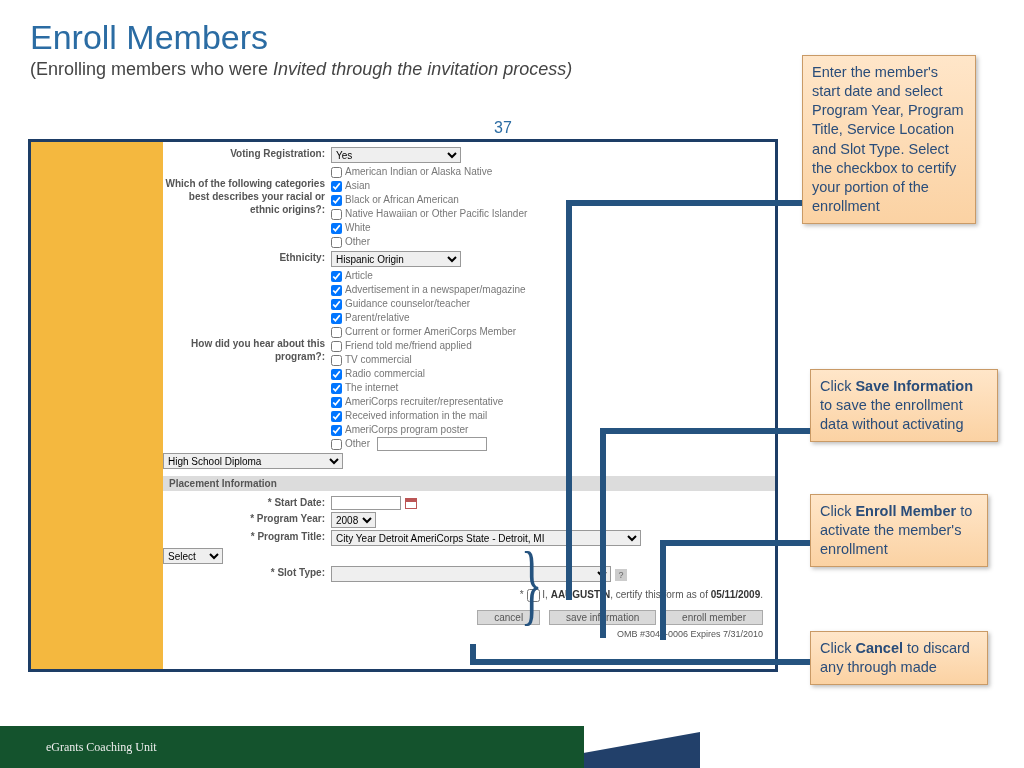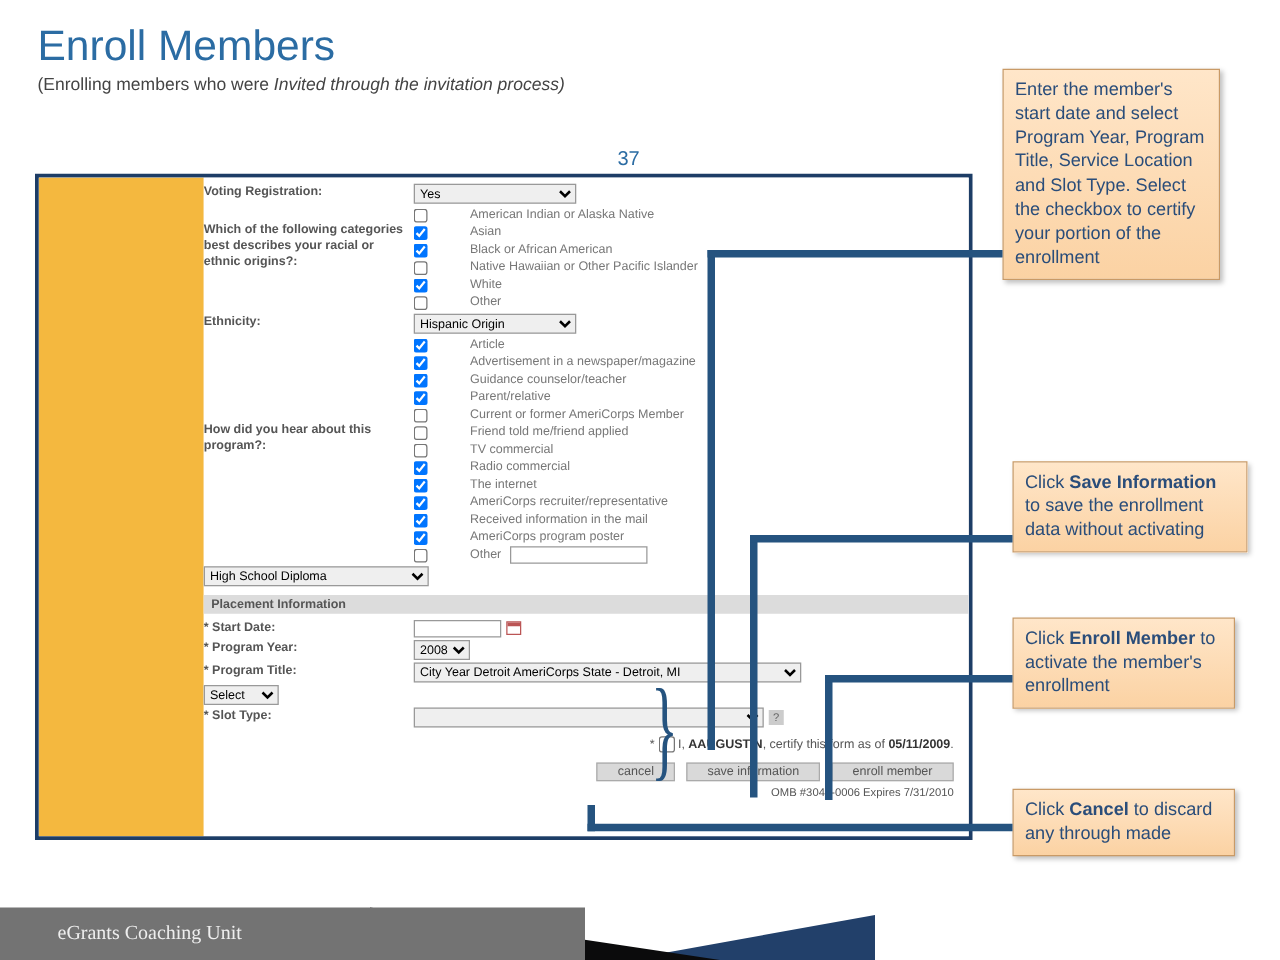--- a/index.html
+++ b/index.html
@@ -1,56 +1,56 @@
 <!DOCTYPE html>
 <html><head>
 <meta charset="utf-8">
 <style>
 * { box-sizing: border-box; margin: 0; padding: 0; }
 body { font-family: Verdana, Arial, sans-serif; width: 1024px; height: 768px; position: relative; background: white; overflow: hidden; }
 
 
 .title-area { position: absolute; top: 18px; left: 30px; }
 .main-title { font-family: "Trebuchet MS", Arial, sans-serif; font-size: 34px; color: #2b6ca3; font-weight: 400; }
-.subtitle { font-family: "Trebuchet MS", Arial, sans-serif; font-size: 14px; color: #444; margin-top: 2px; }
+.subtitle { font-family: "Trebuchet MS", Arial, sans-serif; font-size: 18px; color: #444; margin-top: 2px; }
 .subtitle .ital { font-style: italic; }
 .page-num { position: absolute; top: 119px; left: 494px; color: #2b6ca3; font-size: 16px; }
 
 
 .frame { position: absolute; top: 139px; left: 28px; width: 750px; height: 533px; border: 3px solid #1d3d66; background: #fff; overflow: hidden; }
 .sidebar-yellow { position: absolute; left: 0; top: 0; width: 132px; height: 100%; background: #f4b83f; }
 .form-area { position: absolute; left: 132px; top: 0; right: 0; bottom: 0; background: #fff; font-size: 10px; color: #555; }
 
 .form-row { display: flex; padding: 1px 0; }
-.label-col { width: 168px; padding-right: 6px; font-weight: bold; color: #555; line-height: 13px; }
+.label-col { width: 168px; text-align: right; padding-right: 6px; font-weight: bold; color: #555; line-height: 13px; }
 .field-col { flex: 1; text-align: left; }
 .field-col select { font-size: 10px; border: 1px solid #999; background: #efefef; height: 16px; }
 .field-col input[type=text] { font-size: 10px; border: 1px solid #999; height: 14px; }
 .cb-row { display: flex; align-items: center; gap: 3px; padding: 0; line-height: 14px; }
 .cb-row input[type=checkbox] { width: 11px; height: 11px; }
-.cb-label { color: #777; margin-left: 31px; }
+.cb-label { color: #777; }
 
 .section-header { background: #dcdcdc; color: #555; font-weight: bold; font-size: 10px; padding: 2px 6px; margin: 6px 0 4px 0; }
 
 .cert-line { text-align: right; padding: 6px 12px 4px 0; color: #555; }
 .cert-line b { color: #333; }
 .btn-row { text-align: right; padding: 4px 12px 2px 0; }
 .btn-row button { font-size: 10px; background: #d9d9d9; border: 1px solid #aaa; padding: 1px 16px; margin-left: 6px; color: #555; }
 .omb-line { text-align: right; font-size: 9px; color: #555; padding: 2px 12px 0 0; }
 
 
 .callout { position: absolute; background: linear-gradient(#ffe6c9, #fbd2a3); border: 1px solid #c99a66; box-shadow: 2px 2px 4px rgba(0,0,0,.25); font-family: "Trebuchet MS", Arial, sans-serif; color: #2a4d7a; padding: 7px 9px; font-size: 14.5px; line-height: 1.32; }
 .callout b { color: #2a4d7a; }
 
 
 .conn { position: absolute; background: #25537f; }
 .brace { position: absolute; color: #25537f; font-size: 90px; font-family: Georgia, serif; transform: scaleX(0.5); }
 
 
-.footer-band { position: absolute; bottom: 0; left: 0; width: 468px; height: 42px; background: #737373; display: flex; align-items: center; padding-left: 46px; color: #eee; font-family: Georgia, serif; font-size: 16px; }
+.footer-band { position: absolute; bottom: 0; left: 0; width: 584px; height: 42px; background: #14532d; display: flex; align-items: center; padding-left: 46px; color: #eee; font-family: Georgia, serif; font-size: 12px; }
 .footer-wedge { position: absolute; bottom: 0; left: 296px; width: 0; height: 0; border-bottom: 42px solid #0b0b0c; border-right: 280px solid transparent; }
 .footer-wedge2 { position: absolute; bottom: 0; left: 500px; width: 0; height: 0; border-bottom: 36px solid #22406a; border-left: 200px solid transparent; }
 
 .cal-icon { display: inline-block; width: 12px; height: 11px; border: 1px solid #b55; background: #fff; vertical-align: middle; margin-left: 4px; position: relative; }
 .cal-icon::before { content: ""; position: absolute; top: 0; left: 0; right: 0; height: 3px; background: #b55; }
 .help-icon { display: inline-block; width: 12px; height: 12px; background: #ccc; color: #666; font-size: 9px; text-align: center; line-height: 12px; margin-left: 4px; vertical-align: middle; }
 </style>
 </head>
 <body>
 

